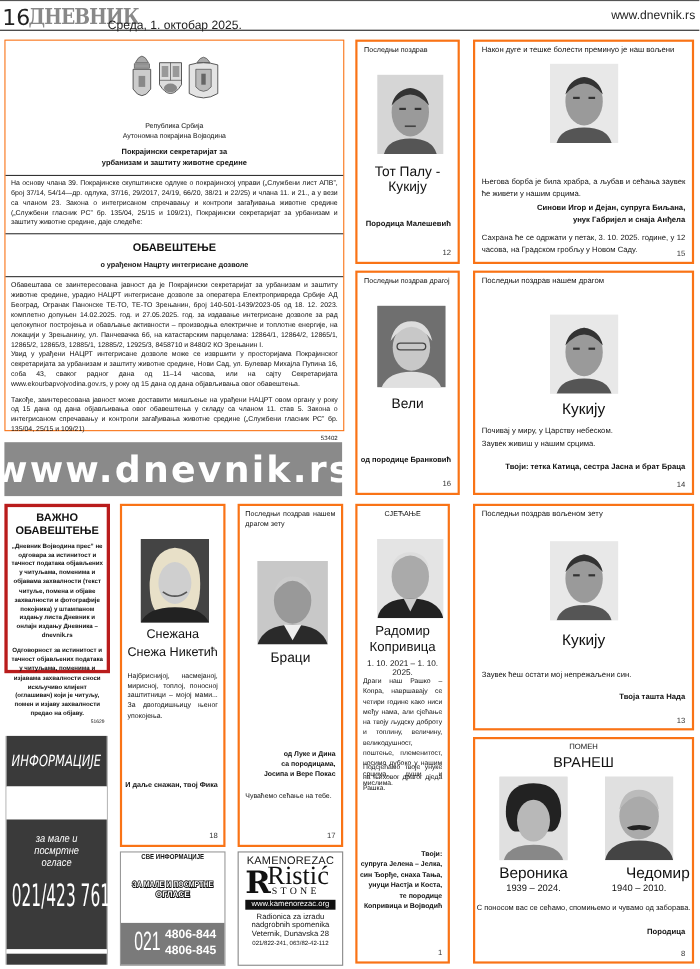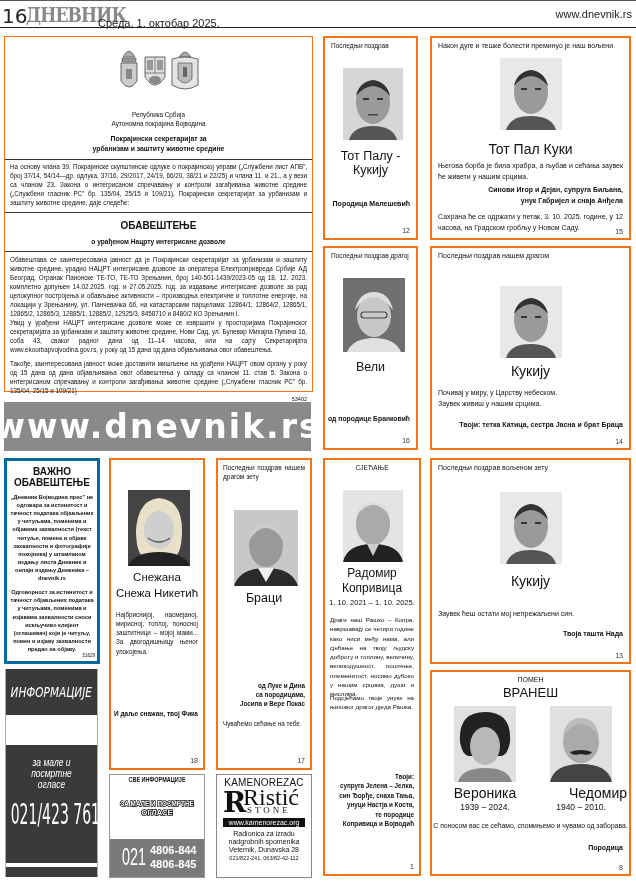--- a/index.html
+++ b/index.html
@@ -95,21 +95,20 @@
   <div style="position:absolute;left:6px;top:4px;font-size:7px">Након дуге и тешке болести преминуо је наш вољени</div>
   <div class="ph" style="left:68px;top:20px;width:62px;height:72px;background:#e8e8e8">
     <svg viewBox="0 0 62 72">
         <ellipse cx="31" cy="34" rx="17" ry="22" fill="#9a9a9a"></ellipse>
         <path d="M14 28 Q31 8 48 28 Q45 14 31 12 Q17 14 14 28Z" fill="#333"></path>
         <path d="M6 72 Q10 58 31 58 Q52 58 56 72Z" fill="#555"></path>
         <rect x="21" y="30" width="6" height="2" fill="#333"></rect>
         <rect x="35" y="30" width="6" height="2" fill="#333"></rect>
       </svg>
   </div>
-  <div class="name" style="left:0;width:100%;top:103px;font-size:14px">Тот Пал Куки</div>
   <div class="just" style="position:absolute;left:6px;right:6px;top:123px;font-size:7px;line-height:1.5">Његова борба је била храбра, а љубав и сећања заувек ће живети у нашим срцима.</div>
   <div style="position:absolute;right:6px;top:148px;font-size:7px;font-weight:bold">Синови Игор и Дејан, супруга Биљана,</div>
   <div style="position:absolute;right:6px;top:159px;font-size:7px;font-weight:bold">унук Габријел и снаја Анђела</div>
   <div class="just" style="position:absolute;left:6px;right:6px;top:174px;font-size:7px;line-height:1.5">Сахрана ће се одржати у петак, 3. 10. 2025. године, у 12 часова, на Градском гробљу у Новом Саду.</div>
   <div class="num" style="right:6px;bottom:3px">15</div>
 </div>
 
 <div class="box" style="left:323px;top:246px;width:95px;height:204px">
   <div style="position:absolute;left:6px;top:4px;font-size:6.5px">Последњи поздрав драгој</div>
   <div class="ph" style="left:18px;top:30px;width:62px;height:74px;background:#7a7a7a">
@@ -137,21 +136,21 @@
         <rect x="35" y="30" width="6" height="2" fill="#333"></rect>
       </svg>
   </div>
   <div class="name" style="left:0;width:100%;top:115px;font-size:14px">Кукију</div>
   <div style="position:absolute;left:6px;top:141px;font-size:7px">Почивај у миру, у Царству небеском.</div>
   <div style="position:absolute;left:6px;top:152px;font-size:7px">Заувек живиш у нашим срцима.</div>
   <div style="position:absolute;right:6px;top:173px;font-size:7px;font-weight:bold">Твоји: тетка Катица, сестра Јасна и брат Браца</div>
   <div class="num" style="right:6px;bottom:3px">14</div>
 </div>
 
-<div class="abs" style="left:4px;top:458px;width:96px;height:206px;background:#0369a1;padding:3px">
+<div class="abs" style="left:4px;top:458px;width:96px;height:154px;background:#b91c1c;padding:3px">
   <div style="background:#fff;height:100%;padding:3px 2px;text-align:center">
     <div style="font-weight:bold;font-size:10px;margin-top:2px">ВАЖНО</div>
     <div style="font-weight:bold;font-size:10px;margin-bottom:5px">ОБАВЕШТЕЊЕ</div>
     <div style="font-size:5.6px;font-weight:bold;line-height:1.45;margin-bottom:6px">„Дневник Војводина прес” не одговара за истинитост и тачност података објављених у читуљама, поменима и објавама захвалности (текст читуље, помена и објаве захвалности и фотографије покојника) у штампаном издању листа Дневник и онлајн издању Дневника – dnevnik.rs</div>
     <div style="font-size:5.6px;font-weight:bold;line-height:1.45">Одговорност за истинитост и тачност објављених података у читуљама, поменима и изјавама захвалности сноси искључиво клијент (оглашивач) који је читуљу, помен и изјаву захвалности предао на објаву.</div>
     <div style="font-size:4.5px;text-align:right">51629</div>
   </div>
 </div>
 
 <div class="abs" style="left:5px;top:669px;width:93px;height:208px;background:#fff;border-left:1px solid #aaa;border-right:1px solid #aaa">
@@ -221,21 +220,21 @@
     <span style="position:absolute;left:26px;top:-4px;font-family:'Liberation Serif',serif;font-size:24px">Ristić</span>
     <span style="position:absolute;left:30px;top:17px;font-family:Liberation Serif, serif;font-size:9px;letter-spacing:3px">STONE</span>
   </div>
   <div style="background:#111;color:#fff;font-size:7px;margin:2px 6px;padding:1px 0">www.kamenorezac.org</div>
   <div style="font-size:7px;margin-top:3px">Radionica za izradu</div>
   <div style="font-size:7px;margin-top:1px">nadgrobnih spomenika</div>
   <div style="font-size:7px;margin-top:1px">Veternik, Dunavska 28</div>
   <div style="font-size:5.5px;margin-top:2px">021/822-241, 063/82-42-112</div>
 </div>
 
-<div class="box" style="left:323px;top:458px;width:98px;height:418px">
+<div class="box" style="left:323px;top:458px;width:86px;height:418px">
   <div style="position:absolute;left:0;width:100%;text-align:center;top:4px;font-size:6.5px">СЈЕЋАЊЕ</div>
   <div class="ph" style="left:18px;top:30px;width:60px;height:72px;background:#ddd">
     <svg viewBox="0 0 60 72">
         <rect width="60" height="72" fill="#e4e4e4"></rect>
         <ellipse cx="30" cy="34" rx="17" ry="21" fill="#aaa"></ellipse>
         <path d="M13 26 Q30 4 47 26 Q44 12 30 12 Q16 12 13 26Z" fill="#ddd"></path>
         <path d="M0 72 Q4 54 30 54 Q56 54 60 72Z" fill="#222"></path>
         <path d="M24 54 L30 66 L36 54Z" fill="#ccc"></path>
       </svg>
   </div>

